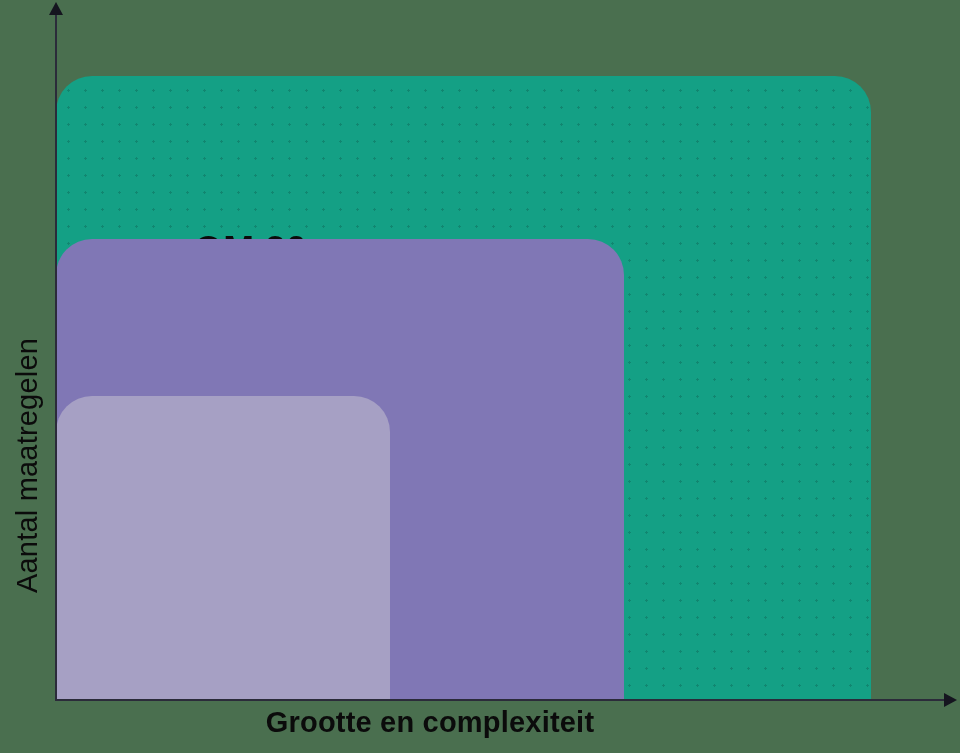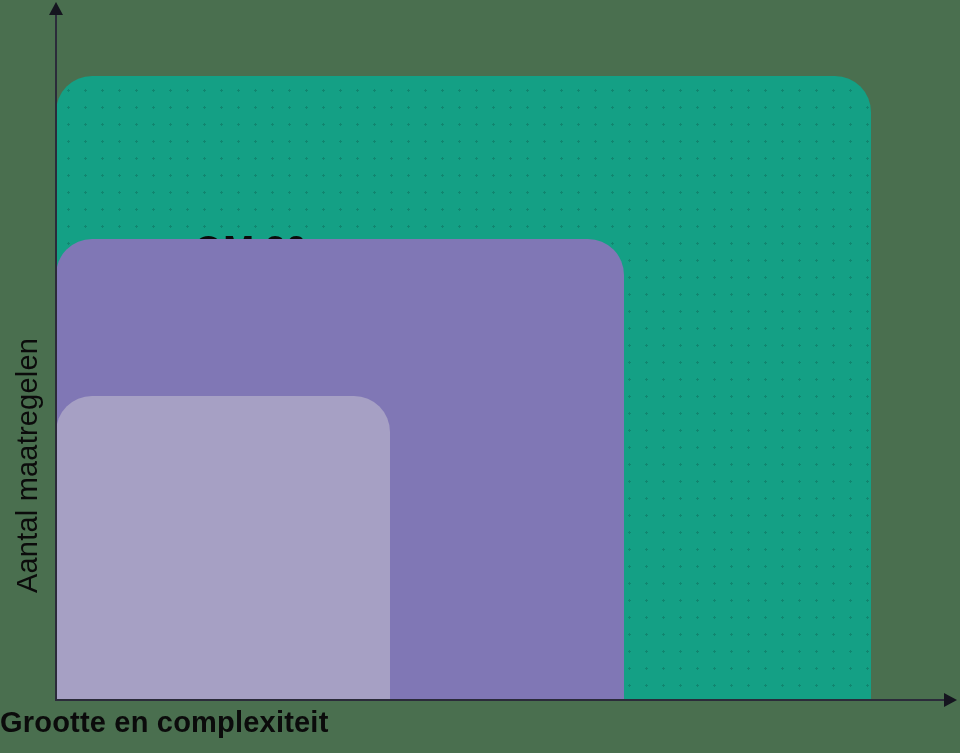--- a/index.html
+++ b/index.html
@@ -126,21 +126,21 @@
     font-size: 29px;
     font-weight: 500;
     color: #0B0B0B;
     letter-spacing: 0.2px;
   }
   .x-axis-title {
     position: absolute;
     left: 0;
     top: 706px;
     width: 860px;
-    text-align: left;
+    text-align: center;
     font-size: 29px;
     font-weight: 700;
     color: #0B0B0B;
     letter-spacing: 0.2px;
   }
 </style>
 </head>
 <body>
 
 <div id="stage" style="--bg: #4A6F4F;">

